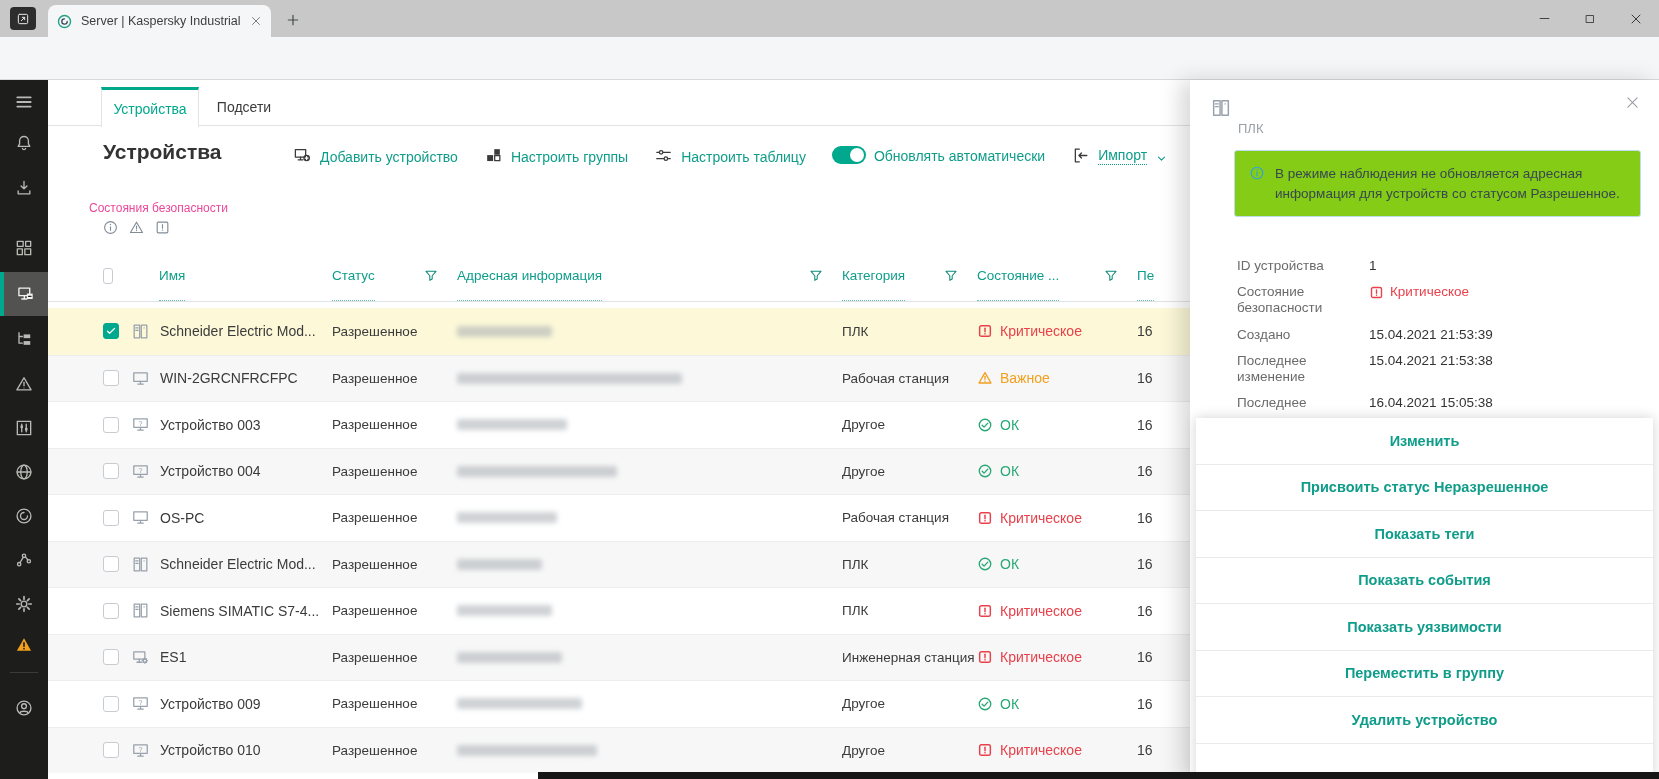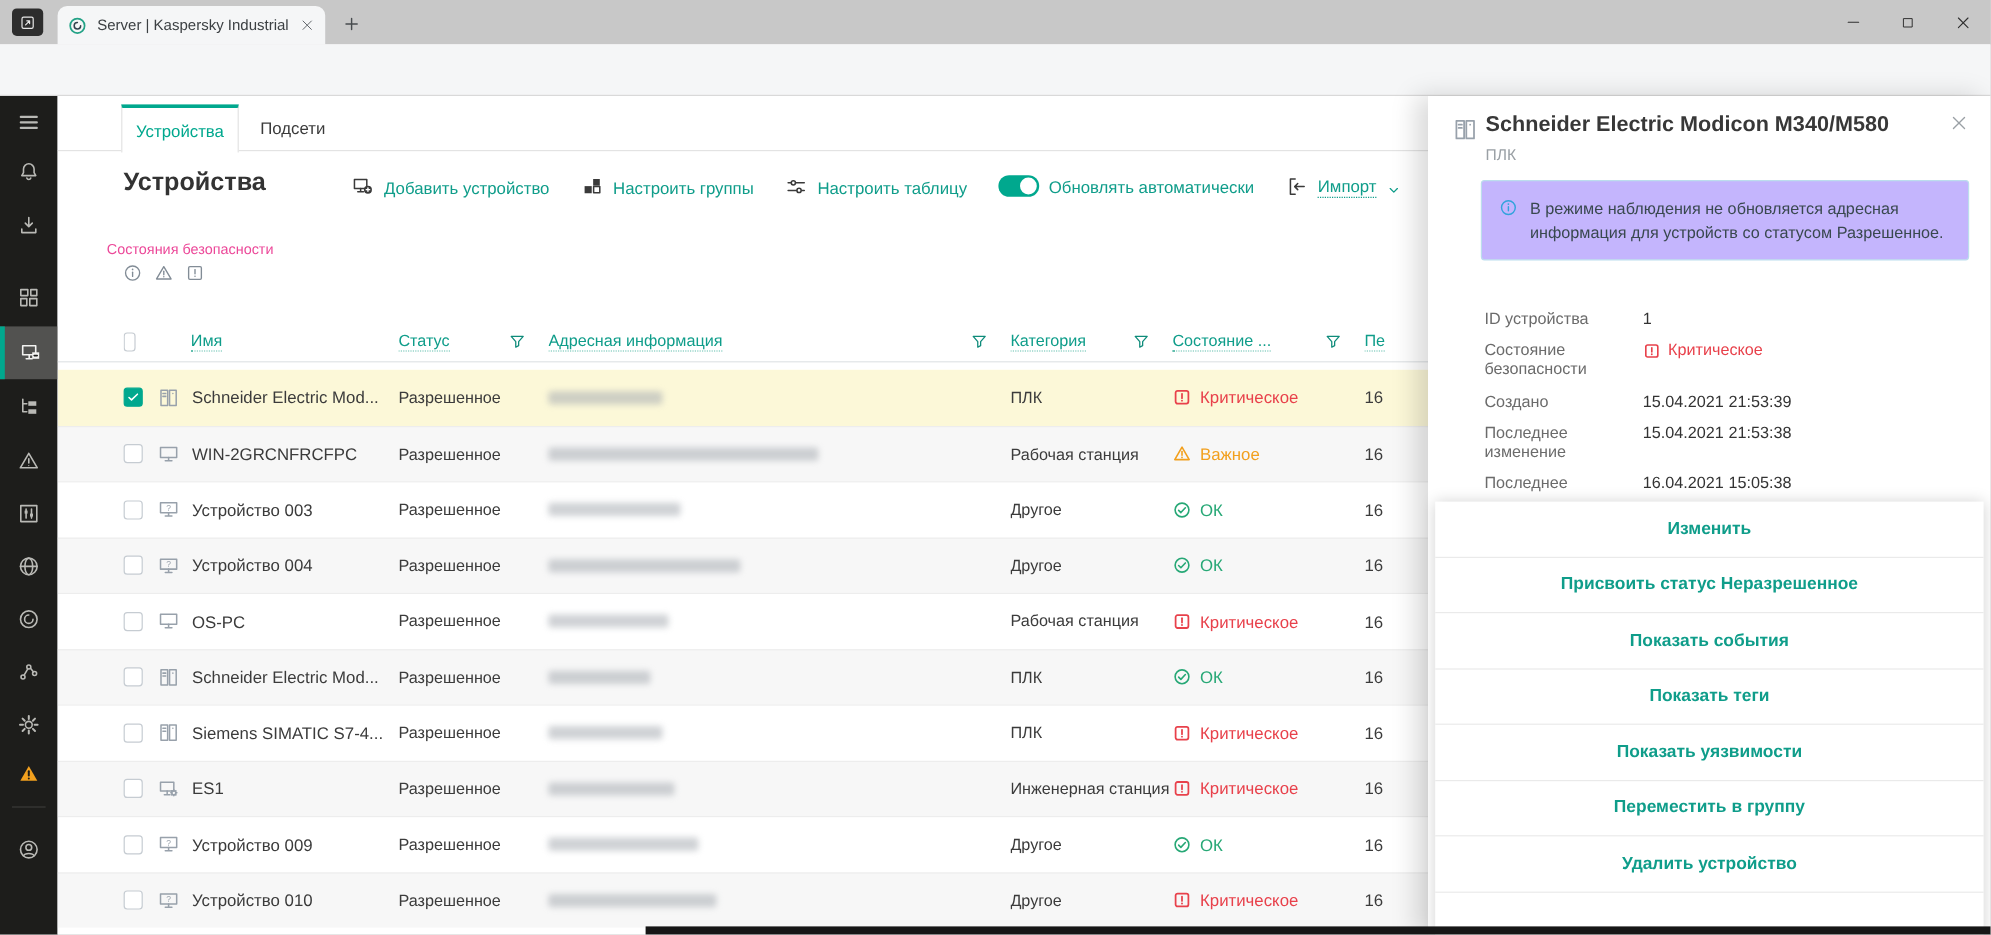--- a/index.html
+++ b/index.html
@@ -45,21 +45,21 @@
   .tb-item{display:flex;align-items:flex-end;gap:8px;flex:none;font-size:14px;color:#0f9d8a;cursor:pointer;}
   .tb-ic{color:#3a3a3a;}
   .tb-label.dashed{border-bottom:1px dotted #0f9d8a;padding-bottom:1px;}
   .tgl{width:34px;height:18px;border-radius:9px;background:#00a88e;position:relative;flex:none;}
   .tgl::after{content:'';position:absolute;right:2px;top:2px;width:14px;height:14px;border-radius:50%;background:#fff;}
   .sec-label{position:absolute;left:41px;top:121px;font-size:12px;color:#ec4899;}
   .sec-icons{position:absolute;left:54px;top:139px;display:flex;gap:9px;color:#828c96;}
   
   .grid{display:grid;grid-template-columns:28px 201px 125px 385px 135px 160px 53px;padding-left:55px;align-items:center;}
   .thead{position:absolute;left:0;right:0;top:188px;height:34px;border-bottom:1px solid #e0e4e7;box-sizing:border-box;}
-  .th{display:flex;align-items:center;height:100%;padding-right:18px;box-sizing:border-box;overflow:hidden;}
+  .th{display:flex;height:100%;padding-right:18px;box-sizing:border-box;overflow:hidden;}
   .th-link{font-size:13.5px;color:#0f9d8a;border-bottom:1px dotted #63bfae;padding-bottom:1px;white-space:nowrap;}
   .funnel{margin-left:auto;color:#0e8b7a;flex:none;}
   .tbody{position:absolute;left:0;right:0;top:228px;bottom:0;overflow:hidden;}
   .trow{height:46.5px;box-sizing:border-box;font-size:14px;color:#3b3b3b;}
   .trow + .trow{border-top:1px solid #ededed;}
   .trow.alt{background:#f7f7f7;}
   .trow.sel{background:#fcf8d8;}
   .cb{width:16px;height:16px;border:1px solid #c6ccd2;border-radius:3px;background:#fff;box-sizing:border-box;
     display:flex;align-items:center;justify-content:center;}
   .cb.checked{background:#00a88e;border-color:#00a88e;color:#fff;}
@@ -68,21 +68,21 @@
   .c-state{display:flex;align-items:center;gap:7px;white-space:nowrap;overflow:hidden;}
   .c-cat,.c-status{white-space:nowrap;overflow:hidden;font-size:13.5px;}
   .c-last{white-space:nowrap;overflow:hidden;}
   
   .panel{position:absolute;left:1190px;top:80px;width:469px;height:699px;background:#fff;
     box-shadow:-10px 0 20px rgba(0,0,0,.15);z-index:5;}
   .p-icon{position:absolute;left:20px;top:17px;color:#98a1ab;}
   .p-title{position:absolute;left:48px;top:13px;right:44px;font-size:18px;font-weight:bold;color:#383838;white-space:nowrap;overflow:hidden;}
   .p-sub{position:absolute;left:48px;top:41px;font-size:13px;color:#9aa0a5;}
   .p-close{position:absolute;right:18px;top:14px;color:#9aa0a5;cursor:pointer;}
-  .p-info{position:absolute;left:44px;right:18px;top:70px;background:#c4b5fd;border:1px solid #bcdded;border-radius:3px;
+  .p-info{position:absolute;left:44px;right:18px;top:70px;background:#84cc16;border:1px solid #bcdded;border-radius:3px;
     display:flex;gap:10px;padding:13px 14px;box-sizing:border-box;}
   .p-info-ic{color:#31a3dc;flex:none;margin-top:1px;}
   .p-info-text{font-size:13.5px;line-height:1.45;color:#39484f;}
   .p-details{position:absolute;left:47px;right:16px;top:178px;}
   .d-row{display:grid;grid-template-columns:108px 1fr;column-gap:24px;margin-bottom:10px;font-size:13.5px;align-items:start;}
   .d-label{color:#6b6b6b;line-height:1.2;}
   .d-value{color:#333;line-height:1.2;}
   .d-state{display:flex;align-items:center;gap:6px;}
   .p-menu{position:absolute;left:6px;right:6px;top:338px;bottom:0;background:#fff;
     box-shadow:0 0 12px rgba(0,0,0,.18);z-index:6;}
@@ -780,21 +780,20 @@
 
   <aside class="panel">
     <span class="p-icon">
         <svg width="22" height="22" viewBox="0 0 24 24" fill="none" stroke="currentColor" stroke-width="1.6" stroke-linecap="round" stroke-linejoin="round">
           <rect x="4" y="4" width="7" height="16"></rect>
           <rect x="13" y="4" width="7" height="16"></rect>
           <path d="M6 7.5h3M6 10.5h3"></path>
           <circle cx="16.5" cy="7.5" r=".8" fill="currentColor" stroke="none"></circle>
         </svg>
       </span>
-    <div class="p-title">Schneider Electric Modicon M340/M580</div>
     <div class="p-sub">ПЛК</div>
     <span class="p-close">
         <svg width="17" height="17" viewBox="0 0 24 24" fill="none" stroke="currentColor" stroke-width="1.6" stroke-linecap="round" stroke-linejoin="round">
           <path d="M5.5 5.5l13 13M18.5 5.5l-13 13"></path>
         </svg>
       </span>
     <div class="p-info">
       <span class="p-info-ic">
           <svg width="16" height="16" viewBox="0 0 24 24" fill="none" stroke="currentColor" stroke-width="1.6" stroke-linecap="round" stroke-linejoin="round">
             <circle cx="12" cy="12" r="8.6" stroke-width="1.8"></circle>
@@ -831,22 +830,22 @@
           <div class="d-value">15.04.2021 21:53:38</div>
         </div>
         <div class="d-row">
           <div class="d-label">Последнее</div>
           <div class="d-value">16.04.2021 15:05:38</div>
         </div>
       </div>
     <div class="p-menu">
         <div class="m-item">Изменить</div>
         <div class="m-item">Присвоить статус Неразрешенное</div>
+        <div class="m-item">Показать теги</div>
         <div class="m-item">Показать события</div>
-        <div class="m-item">Показать теги</div>
         <div class="m-item">Показать уязвимости</div>
         <div class="m-item">Переместить в группу</div>
         <div class="m-item">Удалить устройство</div>
       </div>
   </aside>
 
   <div class="bottom-strip"></div>
 </div>
 
 </body></html>

